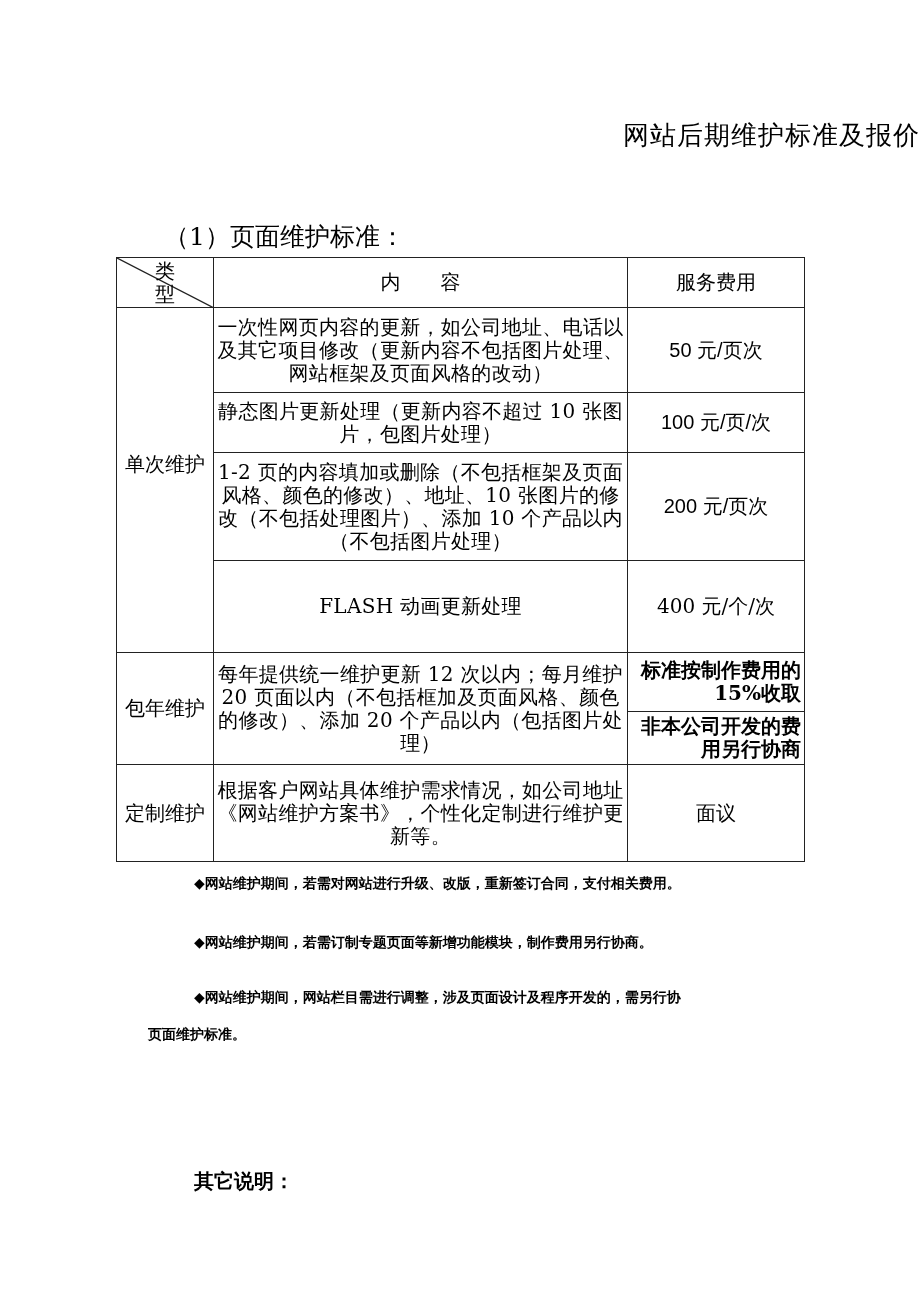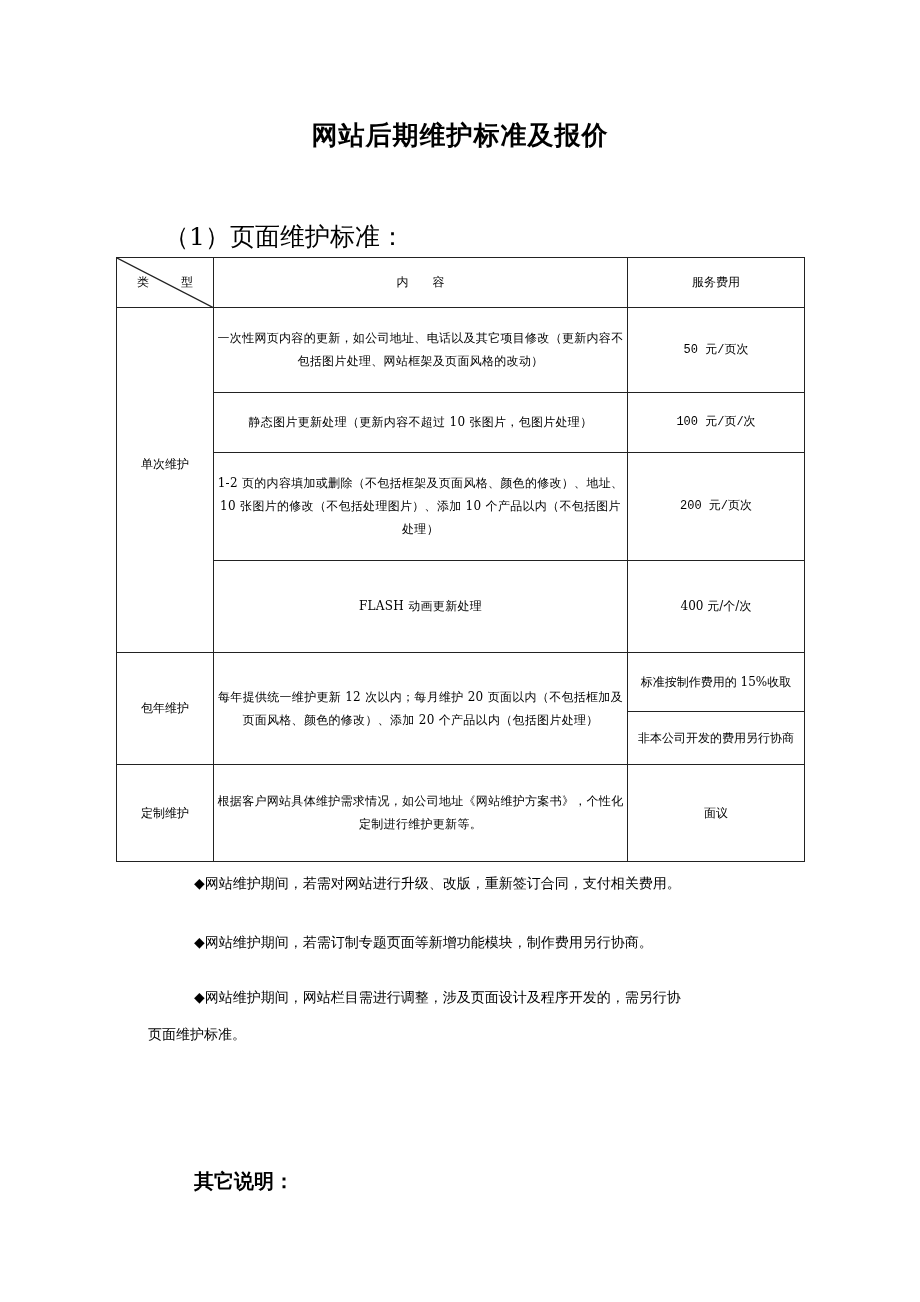--- a/index.html
+++ b/index.html
@@ -1,32 +1,32 @@
 <!DOCTYPE html>
 <html><head>
 <meta charset="utf-8">
 <style>
   html, body { margin:0; padding:0; background:#ffffff; }
   body { width:920px; height:1302px; position:relative; overflow:hidden;
          font-family: "DejaVu Serif", "Liberation Serif", serif; color:#000; }
-  .title { position:absolute; left:0; width:920px; top:118px; text-align:center;
-           font-size:26px; font-weight:bold; letter-spacing:1px; }
+  .title { position:absolute; left:0; width:920px; top:118px; text-align:right;
+           font-size:26px; font-weight:normal; letter-spacing:1px; }
   .section { position:absolute; left:148px; top:220px; font-size:25px;margin-left:16px; }
   table.grid { position:absolute; left:116px; top:257px; border-collapse:collapse;
-               width:688px; table-layout:fixed; font-size:12px; line-height:23px; }
+               width:688px; table-layout:fixed; font-size:20px; line-height:23px; }
   table.grid td { border:1.5px solid #222; padding:0 3px; vertical-align:middle; }
   .c-type { text-align:center; }
   .c-content { text-align:center; letter-spacing:0.3px; }
-  .c-fee { text-align:center; font-family:Liberation Mono, monospace; }
+  .c-fee { text-align:center; font-family:Liberation Sans, sans-serif; }
   .c-fee.cjk { font-family:"DejaVu Serif", "Liberation Serif", serif; }
-  .fee-left { text-align:center; }
+  .fee-left { text-align:right;font-weight:bold; }
   .diag { position:relative; padding:0 !important; }
   .diag svg { position:absolute; left:0; top:0; }
   .diag .lbl { position:relative; display:block; text-align:center; letter-spacing:14px; padding-left:14px; }
-  .note { position:absolute; font-size:14px; font-weight:normal; font-family:"Liberation Sans", "DejaVu Sans", sans-serif; }
+  .note { position:absolute; font-size:14px; font-weight:bold; font-family:"Liberation Sans", "DejaVu Sans", sans-serif; }
   .other { position:absolute; left:194px; top:1168px; font-size:20px; font-weight:bold;
            font-family:"Liberation Sans", "DejaVu Sans", sans-serif; }
 </style>
 </head>
 <body>
 
 <div class="title">网站后期维护标准及报价</div>
 <div class="section">（1）页面维护标准：</div>
 
 <table class="grid">

